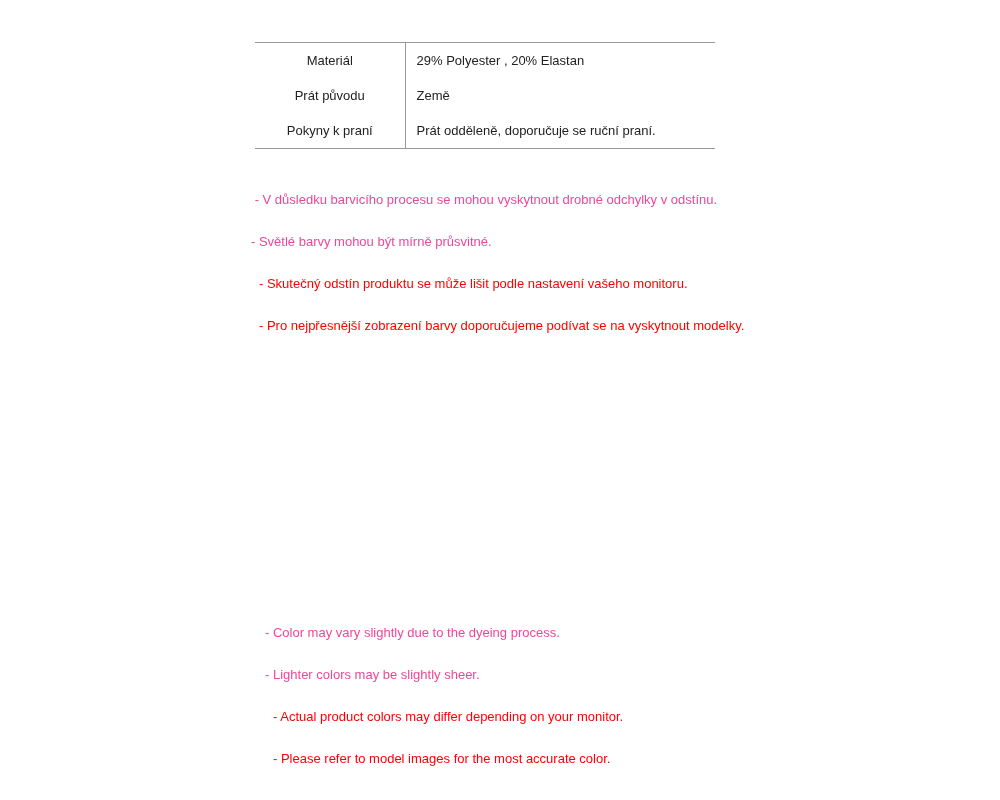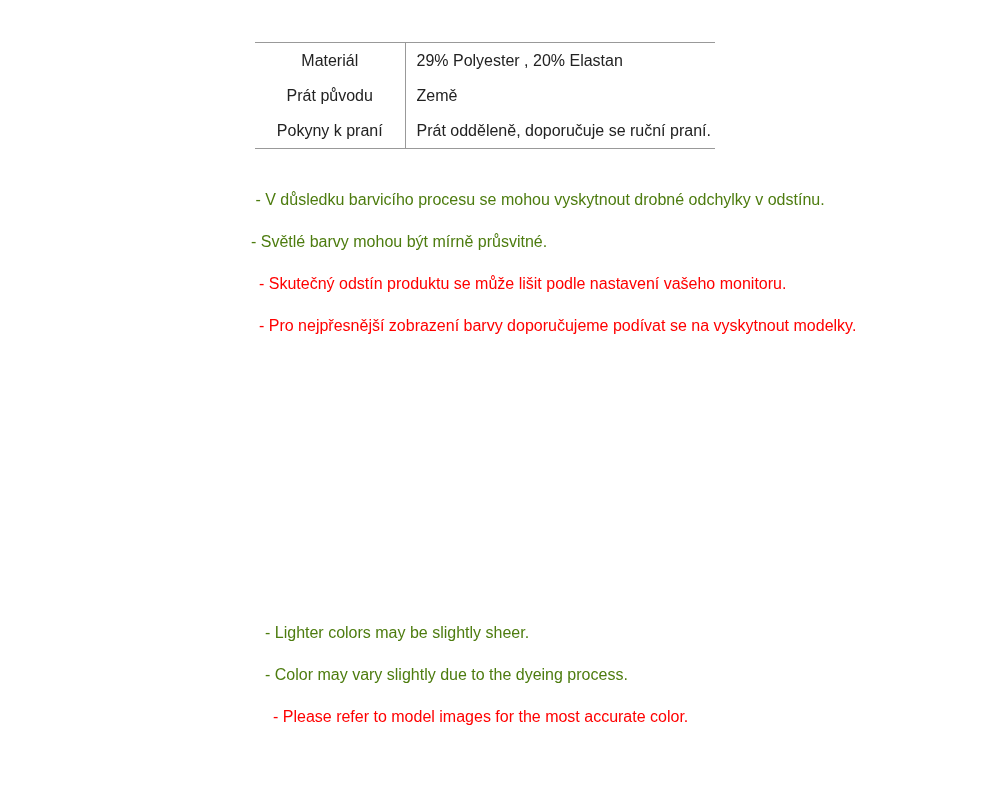--- a/index.html
+++ b/index.html
@@ -6,21 +6,21 @@
     margin: 0;
     padding: 0;
     background: #ffffff;
   }
   .page {
     position: relative;
     width: 1000px;
     height: 800px;
     background: #ffffff;
     font-family: "Liberation Sans", "DejaVu Sans", sans-serif;
-    font-size: 16px;
+    font-size: 13px;
     color: #222222;
     overflow: hidden;
   }
   table.spec-table {
     position: absolute;
     border-collapse: collapse;
     table-layout: fixed;
     border-top: 1px solid #999999;
     border-bottom: 1px solid #999999;
   }
@@ -42,21 +42,21 @@
     padding-left: 11px;
   }
   .notes { position: absolute; }
   .notes-cz { left: 251px; top: 191px; }
   .notes-en { left: 265px; top: 624px; }
   .note {
     margin: 0 0 25px 0;
     line-height: 17px;
     height: 17px;
     white-space: pre-wrap;
-    color: #4d7c0f;
+    color: #ec4899;
   }
   .note.red { color: #ff0000; margin-left: 8px; }
 </style>
 </head>
 <body>
 
 <div class="page">
 
   <table class="spec-table table-cz">
     <colgroup>
@@ -81,18 +81,19 @@
 
   <div class="notes notes-cz">
     <p class="note"> - V důsledku barvicího procesu se mohou vyskytnout drobné odchylky v odstínu.</p>
     <p class="note">- Světlé barvy mohou být mírně průsvitné.</p>
     <p class="note red">- Skutečný odstín produktu se může lišit podle nastavení vašeho monitoru.</p>
     <p class="note red">- Pro nejpřesnější zobrazení barvy doporučujeme podívat se na vyskytnout modelky.</p>
   </div>
 
 
   <div class="notes notes-en">
+    <p class="note">- Color may vary slightly due to the dyeing process.</p>
     <p class="note">- Lighter colors may be slightly sheer.</p>
-    <p class="note">- Color may vary slightly due to the dyeing process.</p>
+    <p class="note red">- Actual product colors may differ depending on your monitor.</p>
     <p class="note red">- Please refer to model images for the most accurate color.</p>
   </div>
 
 </div>
 
 </body></html>

